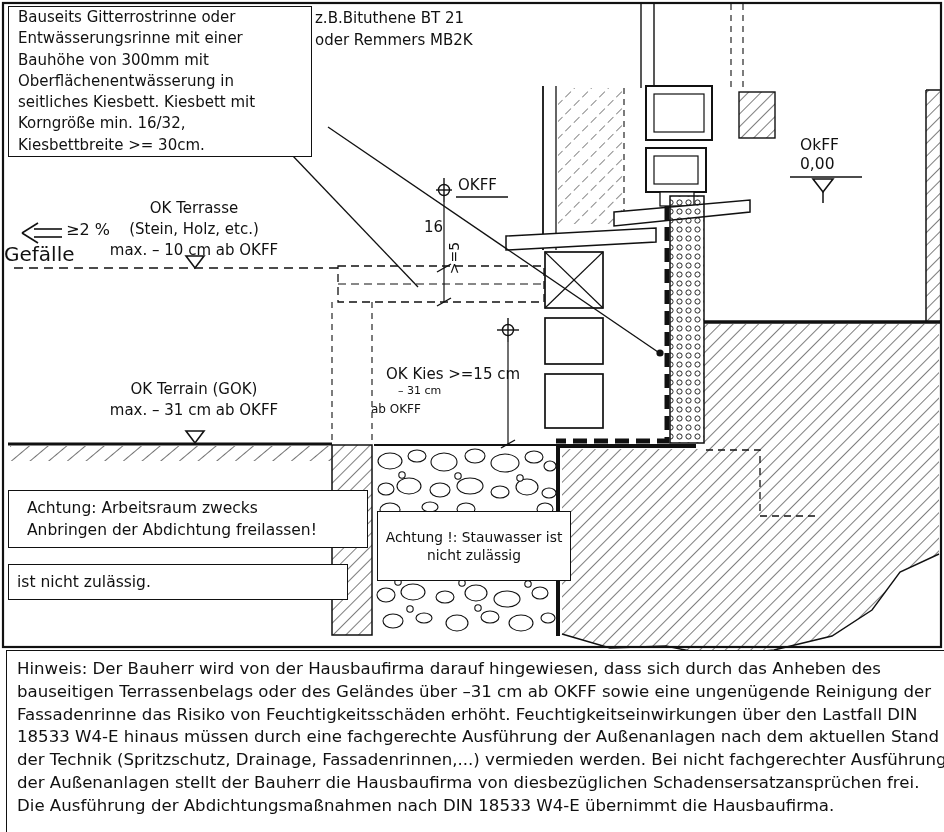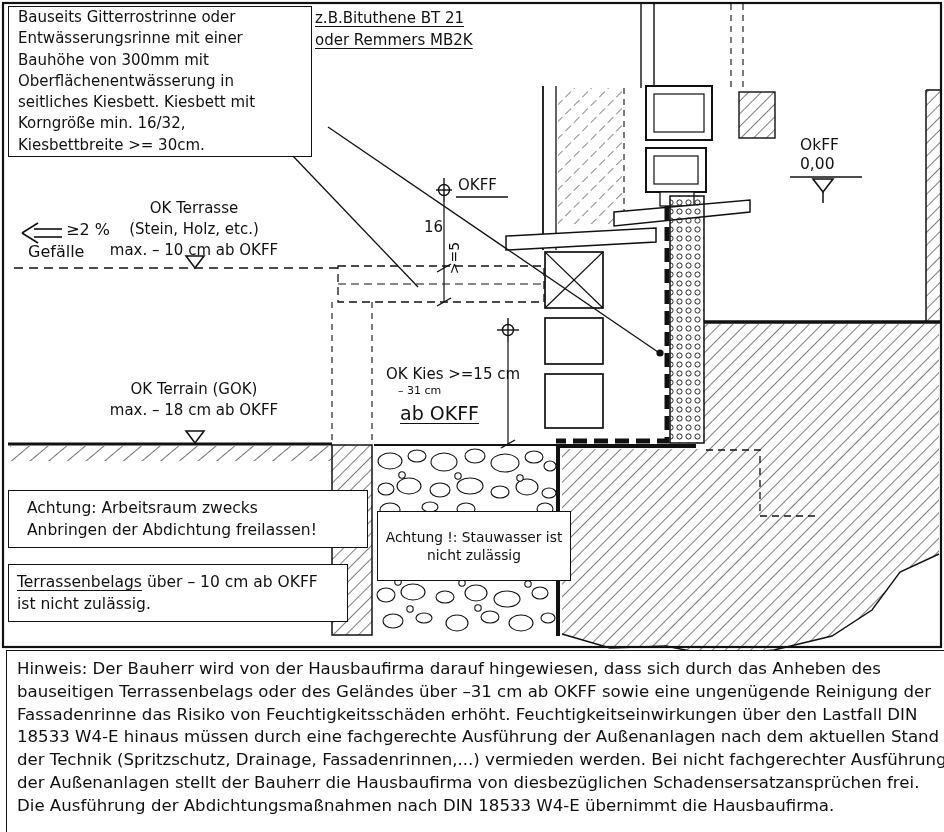--- a/index.html
+++ b/index.html
@@ -3,21 +3,21 @@
 <meta charset="utf-8">
 <style>
   html,body{margin:0;padding:0}
   body{width:944px;height:832px;position:relative;background:#fff;overflow:hidden;
        font-family:"DejaVu Sans",sans-serif;color:#111}
   .abs{position:absolute}
   .pre{white-space:pre-line}
   .lbl{font-size:15px;line-height:21px}
   .ctr{text-align:center}
   .nbox{border:1.7px solid #111;background:#fff}
-  .ul{text-decoration:underline;text-underline-offset:3px}
+  .ul{text-underline-offset:3px}
   .vert{transform:rotate(-90deg);transform-origin:center}
   svg{position:absolute;left:0;top:0}
 </style>
 </head>
 <body>
 
 <svg width="944" height="832" viewBox="0 0 944 832">
   <defs>
     <pattern id="h45" patternUnits="userSpaceOnUse" width="9" height="9" patternTransform="rotate(45)">
       <line x1="0" y1="0" x2="0" y2="9" stroke="#111" stroke-width="1.1"></line>
@@ -203,41 +203,40 @@
 
 <div class="abs" style="left:315px;top:8px;font-size:15px;line-height:21.5px">
   <div class="pre ul">z.B.Bituthene  BT 21
 oder Remmers MB2K</div>
 </div>
 
 <div class="abs pre" style="left:800px;top:136px;font-size:15.5px;line-height:19px">OkFF
 0,00</div>
 
 <div class="abs" style="left:66px;top:220px;font-size:16px">≥2 %</div>
-<div class="abs" style="left:28px;top:242px;font-size:16px">Gefälle</div>
+<div class="abs" style="left:4px;top:242px;font-size:20px">Gefälle</div>
 
 <div class="abs pre ctr lbl" style="left:84px;top:198px;width:220px">OK Terrasse
 (Stein, Holz, etc.)
 max. – 10 cm ab OKFF</div>
 
 <div class="abs pre ctr lbl" style="left:84px;top:379px;width:220px">OK Terrain (GOK)
-max. – 18 cm ab OKFF</div>
+max. – 31 cm ab OKFF</div>
 
 <div class="abs" style="left:458px;top:176px;font-size:15px">OKFF</div>
 <div class="abs" style="left:424px;top:218px;font-size:15px">16</div>
 <div class="abs vert ctr" style="left:432px;top:250px;width:44px;font-size:14px">&gt;=5</div>
 
 <div class="abs" style="left:386px;top:365px;font-size:15px">OK Kies  &gt;=15 cm</div>
 <div class="abs" style="left:398px;top:384px;font-size:11px">– 31 cm</div>
-<div class="abs ul" style="left:400px;top:402px;font-size:19px">ab OKFF</div>
+<div class="abs ul" style="left:371px;top:402px;font-size:12px">ab OKFF</div>
 
 <div class="abs nbox pre" style="left:8px;top:490px;width:322px;padding:6px 18px;font-size:15.5px;line-height:22px">Achtung: Arbeitsraum zwecks
 Anbringen der Abdichtung freilassen!</div>
 
 <div class="abs nbox" style="left:8px;top:564px;width:322px;padding:6px 8px;font-size:15.5px;line-height:22px">
-  <div><span class="ul">Terrassenbelags</span><span> über – 10 cm ab OKFF</span></div>
   <div><span>ist nicht zulässig.</span></div>
 </div>
 
 <div class="abs nbox pre ctr" style="left:377px;top:511px;width:184px;padding:16px 4px;font-size:13.8px;line-height:18px">Achtung !: Stauwasser ist
 nicht zulässig</div>
 
 <div class="abs nbox" style="left:6px;top:650px;width:931px;height:177px;padding:7px 10px;font-size:16.6px;line-height:22.8px">Hinweis: Der Bauherr wird von der Hausbaufirma darauf hingewiesen, dass sich durch das Anheben des bauseitigen Terrassenbelags  oder des Geländes  über –31 cm ab OKFF sowie eine ungenügende Reinigung der Fassadenrinne das Risiko von Feuchtigkeitsschäden erhöht. Feuchtigkeitseinwirkungen über den Lastfall DIN 18533 W4-E hinaus müssen durch eine fachgerechte Ausführung der Außenanlagen nach dem aktuellen Stand der Technik (Spritzschutz, Drainage, Fassadenrinnen,...) vermieden werden. Bei nicht fachgerechter Ausführung der Außenanlagen stellt der Bauherr die Hausbaufirma von diesbezüglichen Schadensersatzansprüchen frei. Die Ausführung der Abdichtungsmaßnahmen nach DIN 18533 W4-E übernimmt die Hausbaufirma.</div>
 
 </body></html>

